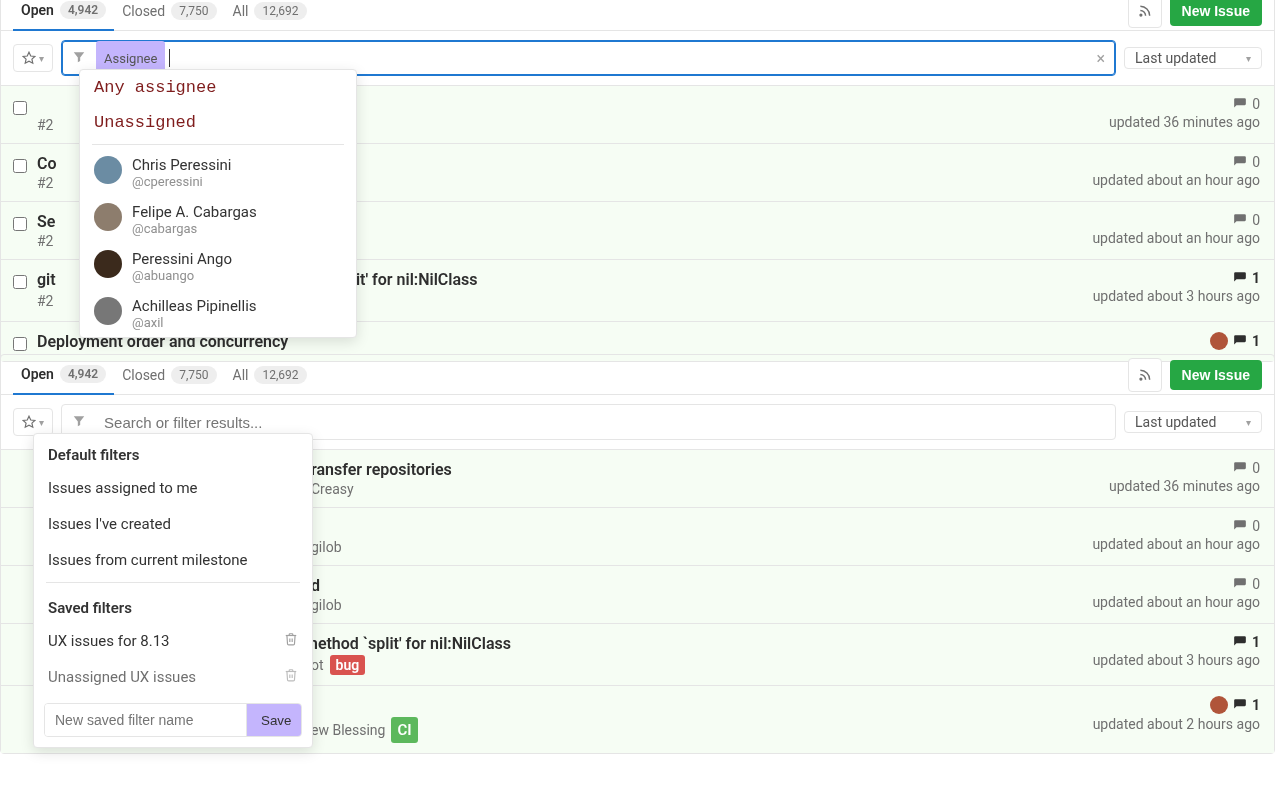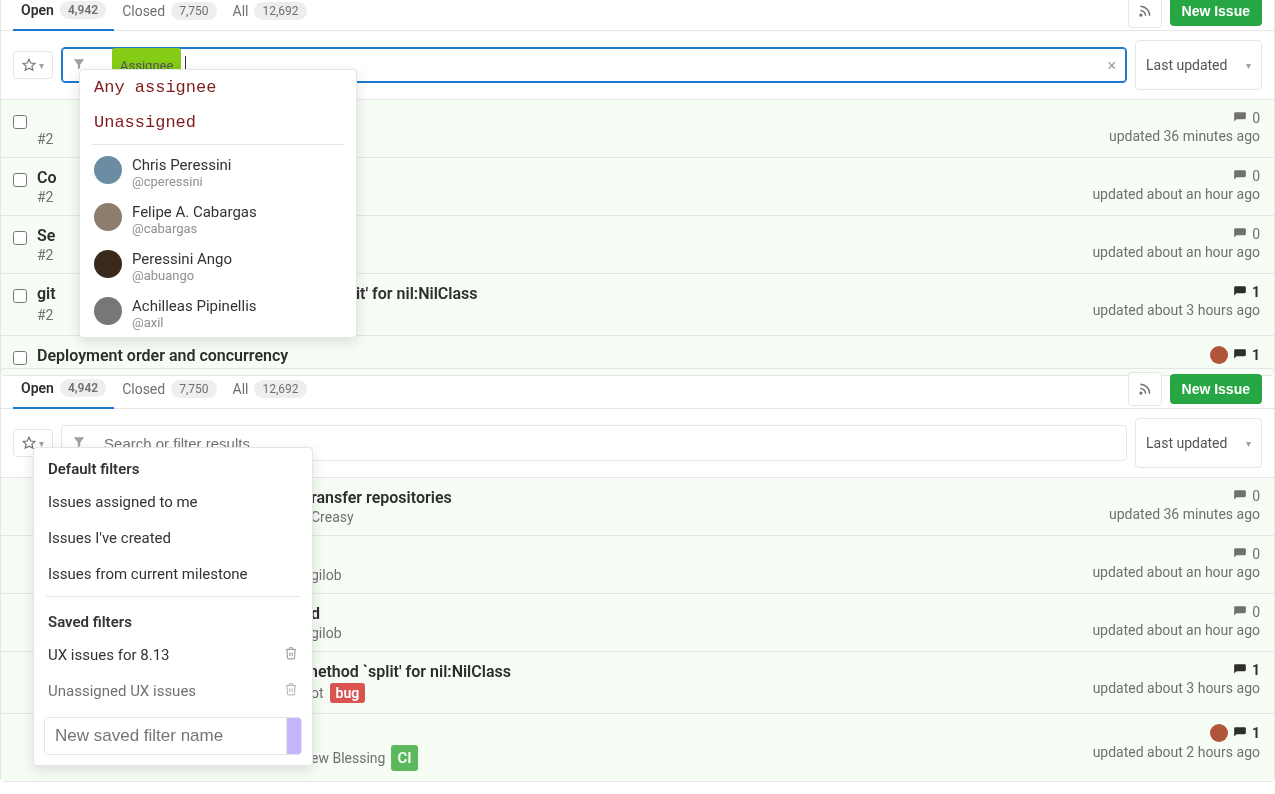--- a/index.html
+++ b/index.html
@@ -10,25 +10,25 @@
 .tab.active { color: #2e2e2e; border-bottom: 2px solid #1f78d1; font-weight: 600; margin-bottom: -1px; }
 .badge { background: #eee; color: #707070; font-size: 12px; border-radius: 10px; padding: 2px 8px; }
 .spacer { flex: 1; }
 .btn-icon { width: 34px; height: 34px; border: 1px solid #e5e5e5; background: #fff; border-radius: 4px; display: flex; align-items: center; justify-content: center; cursor: pointer; color: #707070; }
 .btn-new { background: #26a744; color: #fff; border: none; border-radius: 4px; padding: 7px 12px; font-weight: 600; font-size: 14px; cursor: pointer; }
 .filter-row { display: flex; align-items: center; gap: 0; padding: 9px 12px; border-bottom: 1px solid #e5e5e5; }
 .star-menu { display: flex; align-items: center; gap: 3px; border: 1px solid #e5e5e5; border-radius: 4px; padding: 6px 8px; color: #707070; cursor: pointer; }
 .search-container { flex: 1; display: flex; align-items: center; border: 1px solid #e5e5e5; border-radius: 4px; height: 36px; margin: 0 8px; background: #fff; }
 .search-container.focused { border-color: #1f78d1; box-shadow: inset 0 0 0 1px #1f78d1; }
 .filter-icon-box { padding: 0 10px; color: #a0a0a0; }
-.chip { background: #84cc16; border-radius: 3px; padding: 10px 8px; font-size: 13px; color: #555; margin-left: 16px; }
+.chip { background: #c4b5fd; border-radius: 3px; padding: 10px 8px; font-size: 13px; color: #555; }
 .cursor-bar { width: 1px; height: 18px; background: #333; margin-left: 4px; }
 .search-input { flex: 1; border: none; outline: none; font-size: 15px; padding: 0 8px; color: #2e2e2e; background: transparent; }
 .clear-x { padding: 0 10px; color: #a0a0a0; cursor: pointer; font-size: 16px; }
-.sort-dd { display: flex; align-items: center; justify-content: space-between; border: 1px solid #e5e5e5; border-radius: 4px; padding: 16px 10px; width: 127px; color: #555; cursor: pointer; }
+.sort-dd { display: flex; align-items: center; justify-content: space-between; border: 1px solid #e5e5e5; border-radius: 4px; padding: 2px 10px; width: 138px; color: #555; cursor: pointer; }
 .issue-list { }
 .issue-row { display: flex; border-bottom: 1px solid #e5e5e5; background: #f6fdf4; }
 .issue-left { display: flex; gap: 10px; padding: 10px 12px; align-items: flex-start; }
 .chk { margin-top: 5px; width: 14px; height: 14px; }
 .issue-title { font-weight: 600; font-size: 16px; color: #2e2e2e; }
 .issue-sub { color: #707070; font-size: 14px; margin-top: 2px; display: flex; align-items: center; gap: 6px; }
 .tag-bug { background: #d9534f; color: #fff; font-size: 14px; font-weight: 600; border-radius: 3px; padding: 2px 6px; }
 .tag-ci { background: #5cb85c; color: #fff; font-size: 15px; font-weight: 600; border-radius: 3px; padding: 4px 6px; }
 .issue-right { margin-left: auto; text-align: right; padding: 10px 14px; color: #707070; display: flex; flex-direction: column; align-items: flex-end; gap: 2px; }
 .cm { display: flex; align-items: center; gap: 5px; }
@@ -40,21 +40,21 @@
 .dd-divider { border-top: 1px solid #e5e5e5; margin: 4px 12px; }
 .dd-user { display: flex; gap: 10px; padding: 7px 14px; cursor: pointer; }
 .avatar { width: 28px; height: 28px; border-radius: 50%; flex-shrink: 0; }
 .user-name { font-size: 15px; color: #333; }
 .user-handle { font-size: 13px; color: #909090; }
 .dd-filters { top: 78px; left: 32px; width: 280px; padding-bottom: 0; }
 .dd-header { padding: 12px 14px 6px; font-weight: 600; font-size: 15px; color: #333; }
 .dd-filter-item { padding: 9px 14px; font-size: 15px; color: #333; cursor: pointer; display: flex; align-items: center; justify-content: space-between; }
 .trash { color: #a0a0a0; }
 .dd-save-row { display: flex; border-top: 1px solid #e5e5e5; margin: 8px 10px 10px; border: 1px solid #e5e5e5; border-radius: 4px; overflow: hidden; }
-.dd-save-row input { flex: 1; border: none; outline: none; padding: 8px 10px; font-size: 17px; }
+.dd-save-row input { flex: 1; border: none; outline: none; padding: 8px 10px; font-size: 14px; }
 .dd-save-row button { border: none; border-left: 1px solid #e5e5e5; background: #c4b5fd; padding: 8px 14px; cursor: pointer; color: #333; }
 .chevron-down { font-size: 10px; color: #a0a0a0; }
 </style>
 </head>
 <body>
 
 <div class="panel" style="margin-top:-10px">
   <div class="tabs-bar">
     <div class="tab active">
       <span>Open</span>

